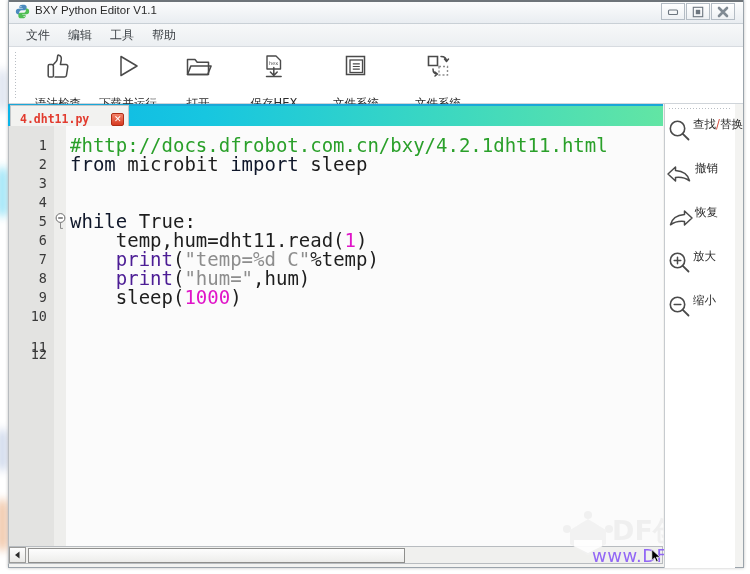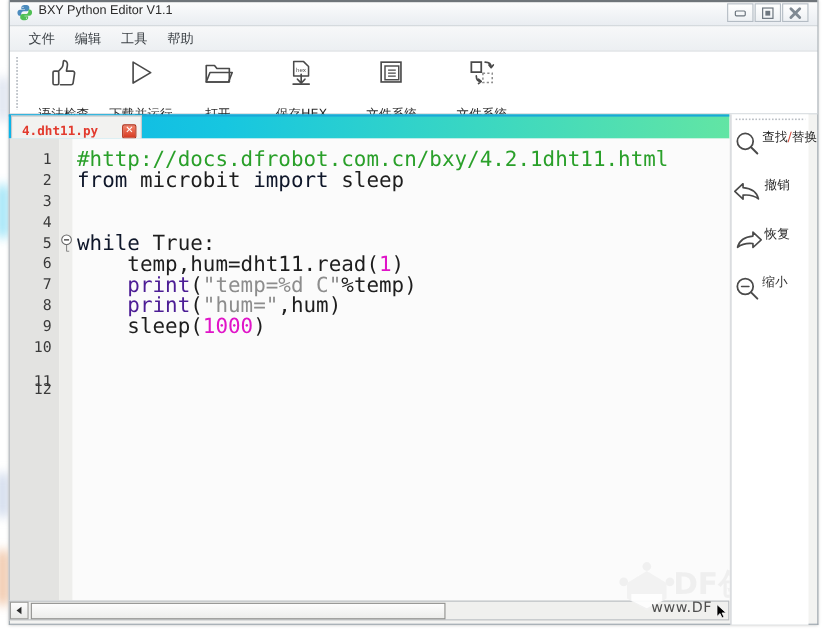--- a/index.html
+++ b/index.html
@@ -246,21 +246,21 @@
     opacity: .92;
   }
   #wm-text {
     position: absolute; left: 52px; top: 8px;
     font-size: 27px; font-weight: bold; color: #efefef;
     font-family: "DejaVu Sans", sans-serif;
     white-space: nowrap;
   }
   #wm-url {
     position: absolute; left: 32px; top: 40px;
-    font-size: 13px; color: #404040;
+    font-size: 18px; color: #8b5cf6;
     font-family: "DejaVu Sans", sans-serif;
     letter-spacing: .5px;
     white-space: nowrap;
   }
   #cursor {
     position: absolute; left: 651px; top: 549px;
     width: 11px; height: 14px;
   }
 </style>
 </head>
@@ -496,20 +496,30 @@
 
   <div class="sb-item" style="margin-top:14px;">
     <div class="sb-icon">
       <svg width="30" height="26" viewBox="0 0 30 26">
         <path d="M19.5 5 L27 12 l-7.5 7 v-3.6 c-5.5-0.6-10 0.4-14 3.4 1.4-5.8 6.6-9.6 14-10.2 Z" fill="none" stroke="#4a4a4a" stroke-width="1.5" stroke-linejoin="round"></path>
       </svg>
     </div>
     <div class="sb-label"><span>恢复</span></div>
   </div>
 
+  <div class="sb-item" style="margin-top:14px;">
+    <div class="sb-icon">
+      <svg width="28" height="28" viewBox="0 0 28 28">
+        <circle cx="12.5" cy="11.5" r="7.2" fill="none" stroke="#4a4a4a" stroke-width="1.6"></circle>
+        <path d="M9.2 11.5 h6.6 M12.5 8.2 v6.6" stroke="#4a4a4a" stroke-width="1.5" stroke-linecap="round"></path>
+        <path d="M17.8 16.8 L23.5 22.5" stroke="#4a4a4a" stroke-width="1.8" stroke-linecap="round"></path>
+      </svg>
+    </div>
+    <div class="sb-label"><span>放大</span></div>
+  </div>
 
   <div class="sb-item" style="margin-top:14px;">
     <div class="sb-icon">
       <svg width="28" height="28" viewBox="0 0 28 28">
         <circle cx="12.5" cy="11.5" r="7.2" fill="none" stroke="#4a4a4a" stroke-width="1.6"></circle>
         <path d="M9.2 11.5 h6.6" stroke="#4a4a4a" stroke-width="1.5" stroke-linecap="round"></path>
         <path d="M17.8 16.8 L23.5 22.5" stroke="#4a4a4a" stroke-width="1.8" stroke-linecap="round"></path>
       </svg>
     </div>
     <div class="sb-label"><span>缩小</span></div>

